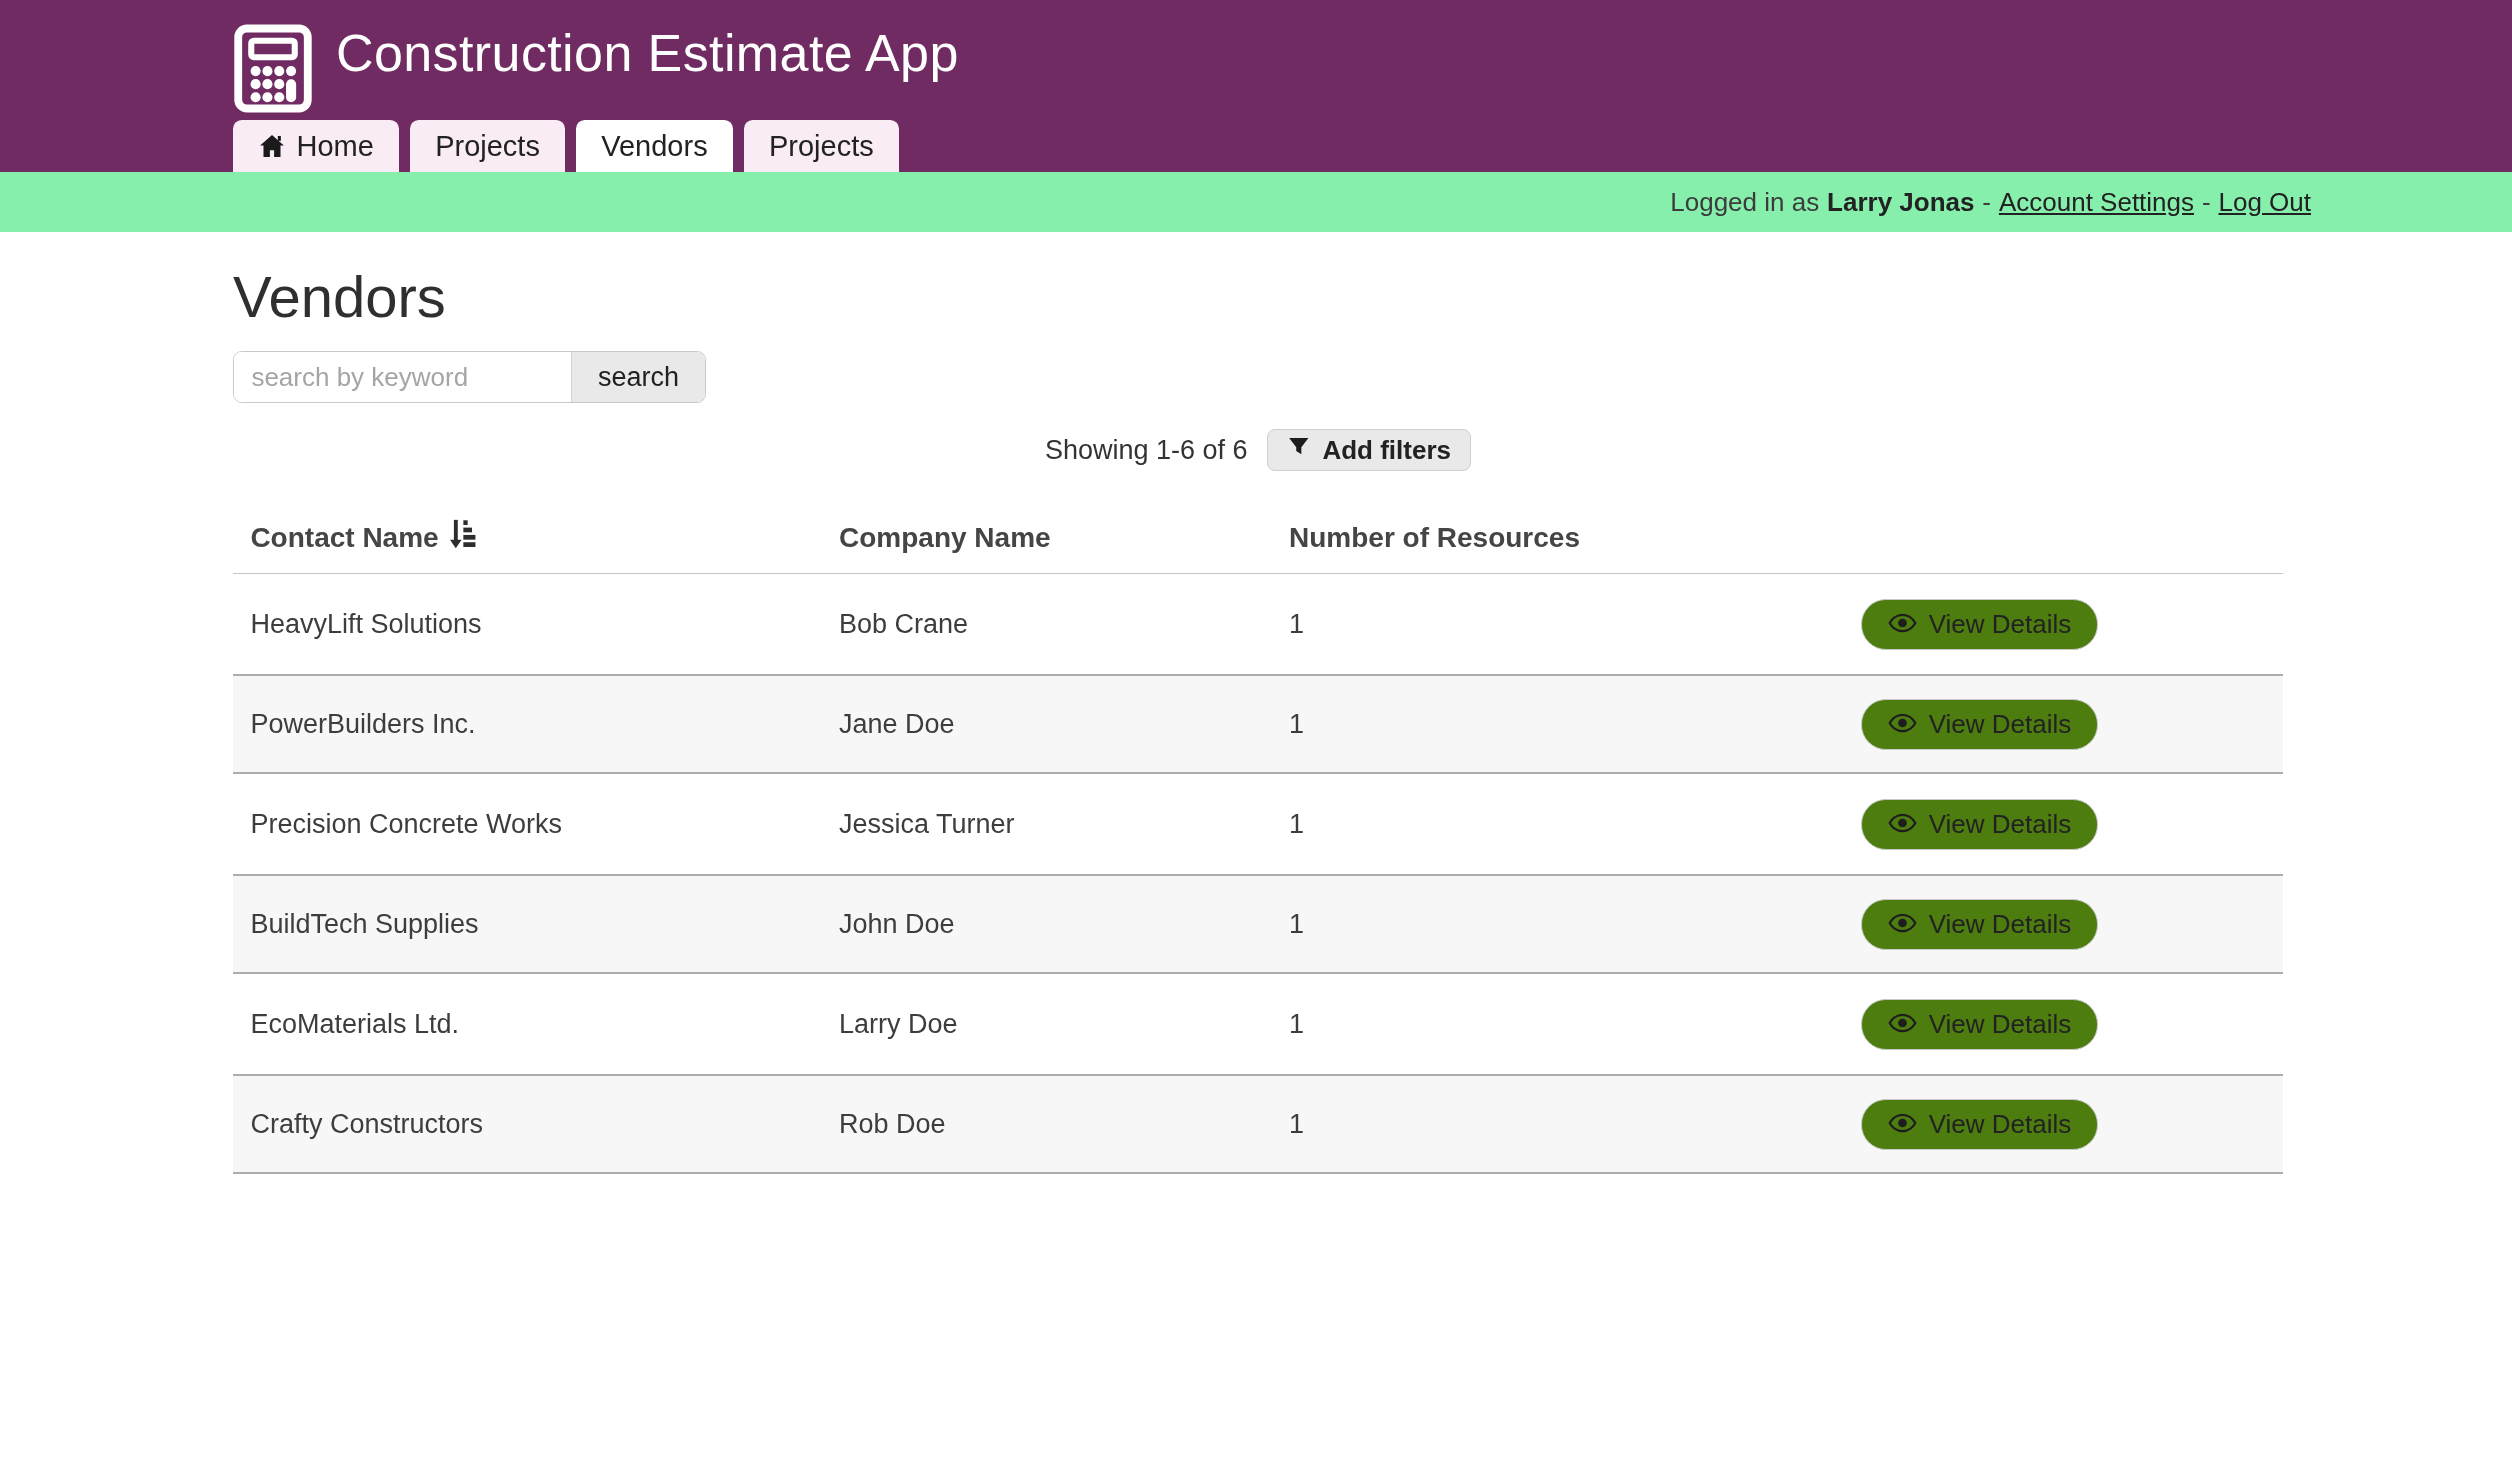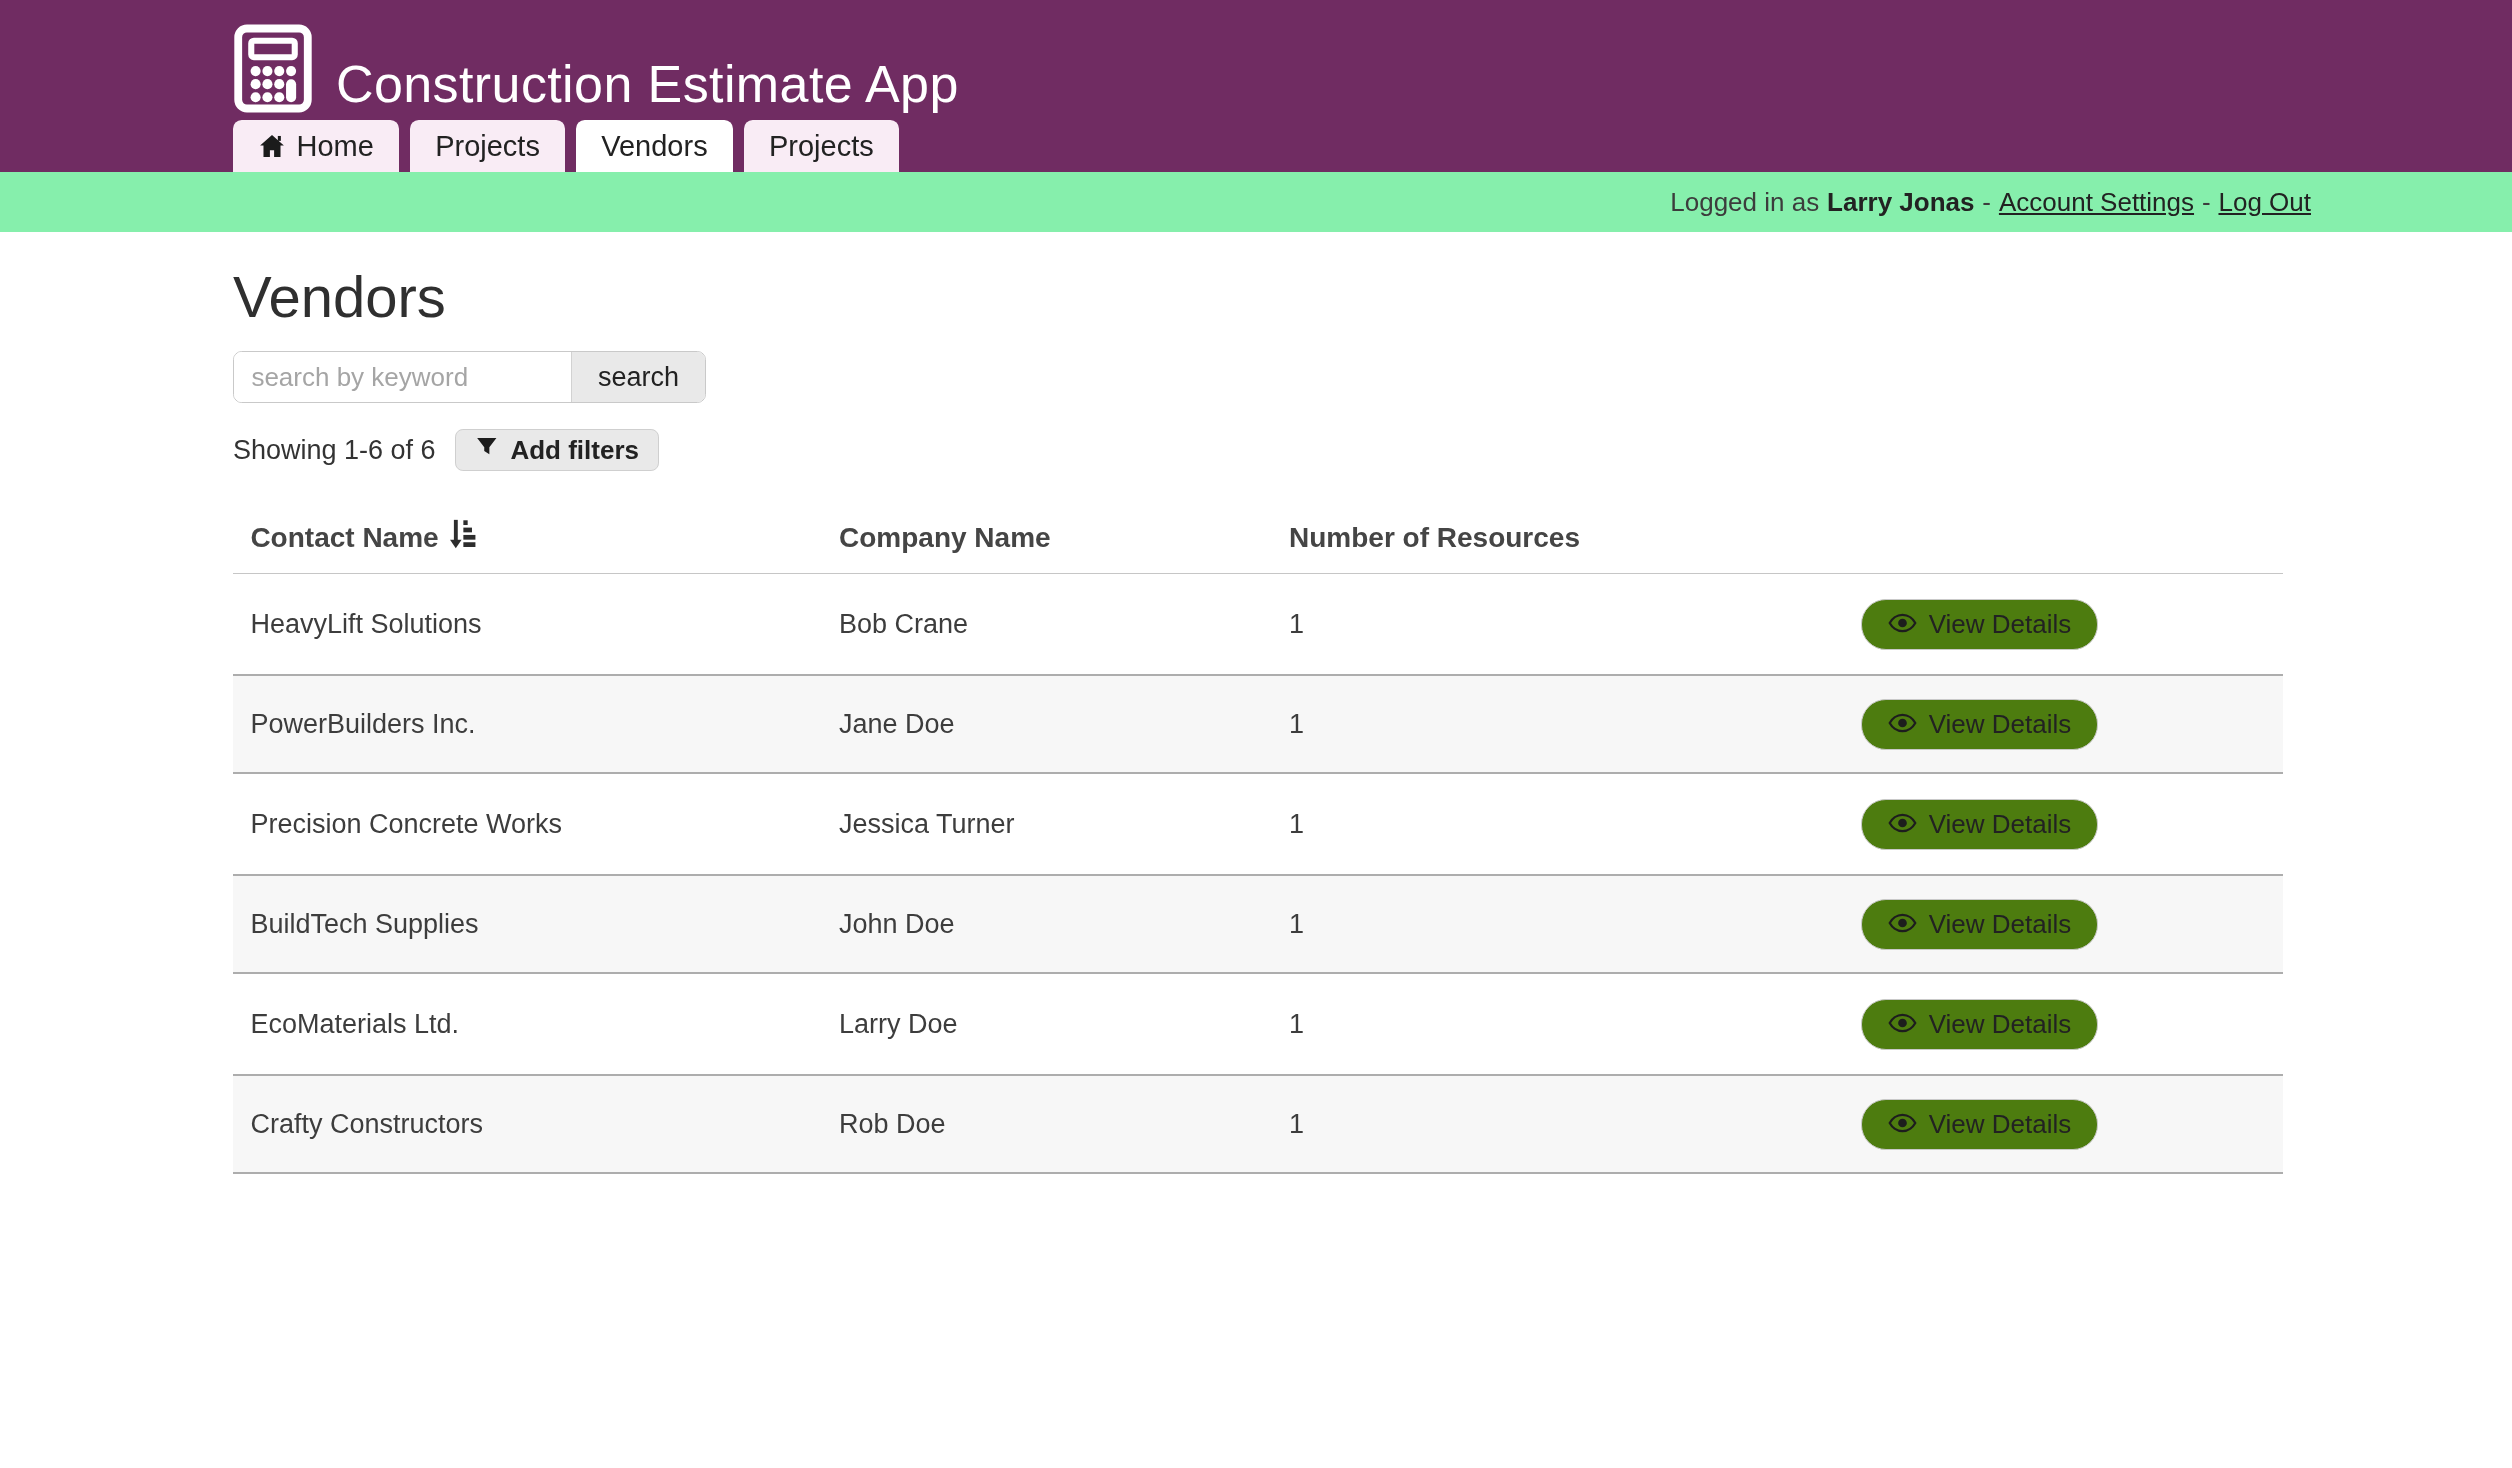--- a/index.html
+++ b/index.html
@@ -4,21 +4,21 @@
 <style>
   * { margin:0; padding:0; box-sizing:border-box; }
   html,body { background:#ffffff; }
   .page {
     width:2512px; height:1469px; position:relative; background:#ffffff;
     font-family:"Liberation Sans","DejaVu Sans",sans-serif; color:#333;
   }
 
   
   .app-header { position:relative; height:172px; background:#702c62; }
-  .brand { display:flex; align-items:flex-end; gap:23px; padding:23px 0 0 233px; }
+  .brand { display:flex; align-items:flex-start; gap:23px; padding:23px 0 0 233px; }
   .brand svg { display:block; }
   .app-title { color:#ffffff; font-size:52px; font-weight:400; letter-spacing:0.4px; }
 
   
   .tabs { position:absolute; left:233px; bottom:0; display:flex; gap:11.3px; }
   .tab {
     height:52px; display:flex; align-items:center; gap:10.5px;
     padding:0 25px; background:#f9ecf5; border-radius:8.7px 8.7px 0 0;
     font-size:29px; color:#222; cursor:pointer; border:none;
   }
@@ -46,21 +46,21 @@
   .search-input {
     width:337px; border:none; outline:none; padding:0 17.4px;
     font-size:26px; color:#333; font-family:inherit; background:#fff;
   }
   .search-input::placeholder { color:#a5a5a5; }
   .search-btn {
     background:#e9e9e9; border:none; border-left:0.9px solid #d2d2d2;
     padding:0 26px; font-size:27px; color:#222; font-family:inherit; cursor:pointer;
   }
 
-  .filters-row { margin-top:26px; display:flex; align-items:center; gap:19px; height:42px; }
+  .filters-row { margin-top:26px; display:flex; align-items:center; gap:19px; height:42px;justify-content:center; }
   .showing-text { font-size:27px; color:#333; }
   .add-filters-btn {
     display:flex; align-items:center; gap:12.2px; height:42px; padding:0 19px;
     background:#e9e9e9; border:1.7px solid #cfcfcf; border-radius:7.9px;
     font-size:26px; color:#222; font-family:inherit; cursor:pointer;font-weight:bold;
   }
 
   
   .vendor-table { margin-top:32px; width:2050px; }
   .thead {

